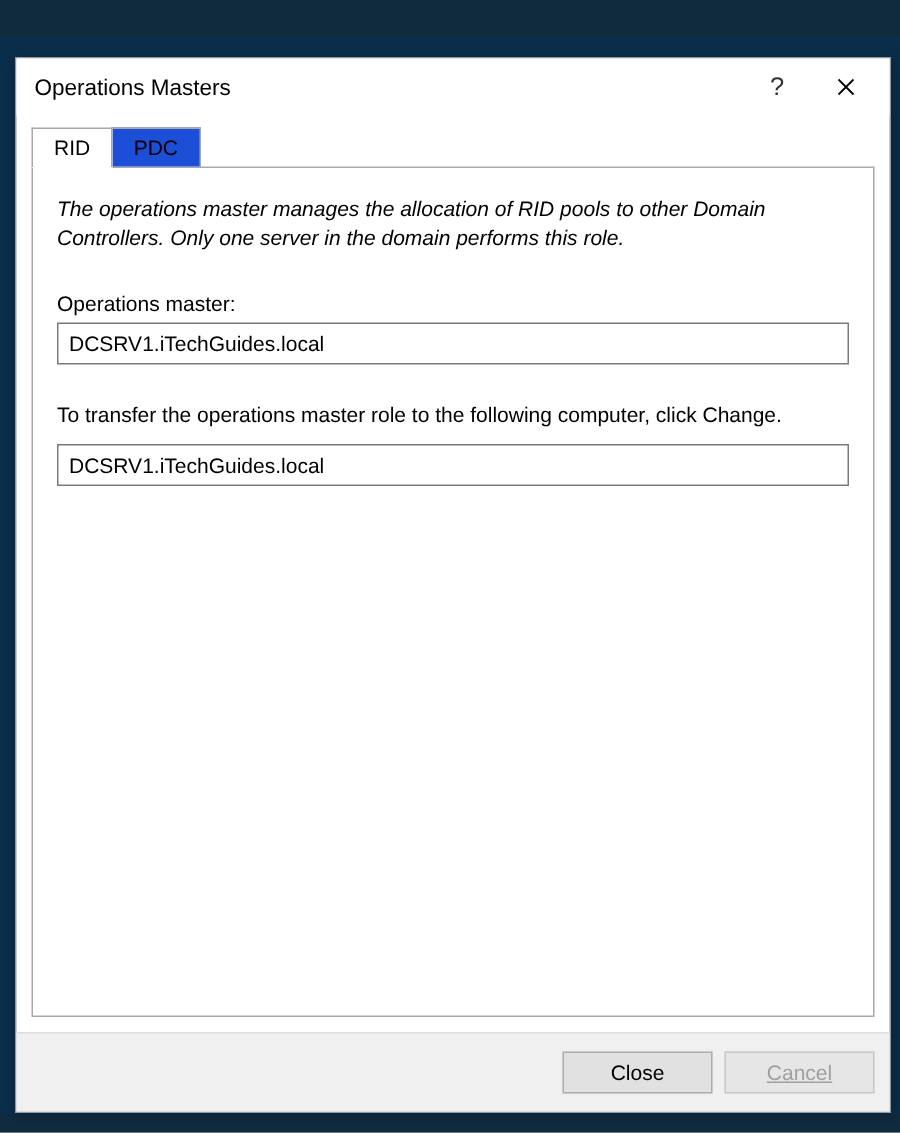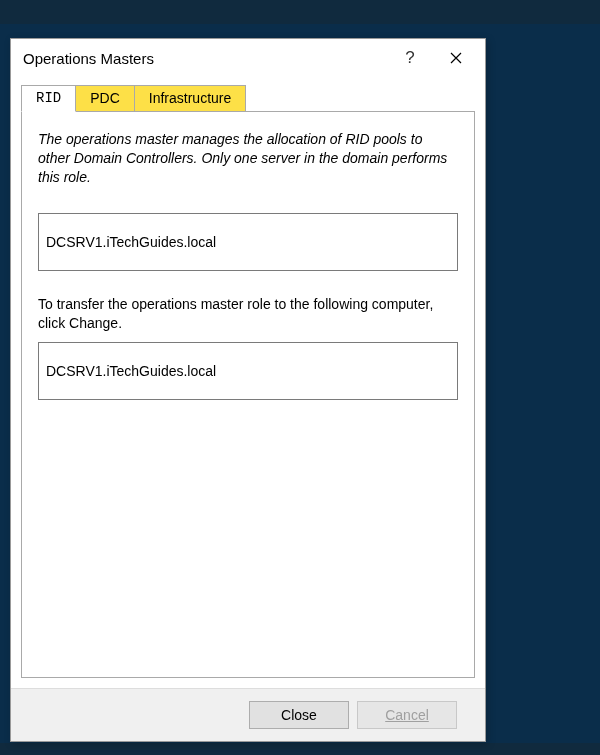--- a/index.html
+++ b/index.html
@@ -7,21 +7,21 @@
       font-family: 'Segoe UI', Tahoma, sans-serif;
       background: #0a2d4a;
       width: 600px;
       height: 755px;
       position: relative;
     }
     .window {
       position: absolute;
       left: 10px;
       top: 38px;
-      width: 476px;
+      width: 584px;
       height: 704px;
       background: #ffffff;
       border: 1px solid #999;
       box-shadow: 2px 2px 8px rgba(0,0,0,0.2);
       display: flex;
       flex-direction: column;
     }
     .titlebar {
       display: flex;
       align-items: center;
@@ -66,34 +66,33 @@
     }
     .tabs-row {
       display: flex;
       align-items: flex-end;
       position: relative;
       z-index: 2;
     }
     .tab {
       font-size: 14px;
       padding: 4px 14px 5px 14px;
-      background: #fde047;
+      background: #1d4ed8;
       border: 1px solid #a9a9a9;
       border-bottom: none;
       cursor: pointer;
       position: relative;
       margin-right: -1px;
       color: #000;
     }
     .tab.active {
       background: #fff;
       border-bottom: 1px solid #fff;
       margin-bottom: -1px;
       z-index: 3;
-      font-family: Liberation Mono, monospace;
     }
     .tab-panel {
       flex: 1;
       border: 1px solid #a9a9a9;
       background: #fff;
       padding: 18px 16px 16px 16px;
       position: relative;
       z-index: 1;
     }
     .description {
@@ -106,21 +105,21 @@
     .field-label {
       font-size: 14px;
       color: #000;
       margin-bottom: 5px;
     }
     .textbox {
       width: 100%;
       border: 1px solid #7a7a7a;
       background: #fff;
       font-size: 14px;
-      padding: 20px 7px;
+      padding: 5px 7px;
       color: #000;
       font-family: inherit;
       cursor: default;
     }
     .transfer-row {
       display: flex;
       align-items: flex-end;
       gap: 14px;
       margin-top: 24px;
       margin-bottom: 10px;
@@ -138,21 +137,21 @@
       border: 2px solid #0078d7;
       font-size: 14px;
       font-family: inherit;
       cursor: pointer;
       color: #000;
     }
     .footer {
       display: flex;
       justify-content: flex-end;
       gap: 8px;
-      padding: 12px 28px 12px 10px;
+      padding: 12px 10px 12px 10px;
       background: #f0f0f0;
       border-top: 1px solid #ddd;
     }
     .footer-btn {
       width: 100px;
       height: 28px;
       font-size: 14px;
       font-family: inherit;
       background: #e1e1e1;
       border: 1px solid #adadad;
@@ -195,26 +194,26 @@
             <path d="M1 1 L11 11 M11 1 L1 11" stroke="#000" stroke-width="1.2" fill="none"></path>
           </svg>
       </div>
     </div>
   </div>
 
   <div class="content-area">
     <div class="tabs-row">
       <div class="tab active">RID</div>
       <div class="tab">PDC</div>
-      <div class="tab">Infrastructure</div>
     </div>
 
     <div class="tab-panel">
       <div class="description">The operations master manages the allocation of RID pools to other Domain Controllers. Only one server in the domain performs this role.</div>
 
+      <div class="field-label">Operations master:</div>
       <input class="textbox" type="text" readonly="" value="DCSRV1.iTechGuides.local" style="">
 
       <div class="transfer-row">
         <div class="transfer-text">To transfer the operations master role to the following computer, click Change.</div>
       </div>
 
       <input class="textbox" type="text" readonly="" value="DCSRV1.iTechGuides.local" style="">
     </div>
   </div>
 

